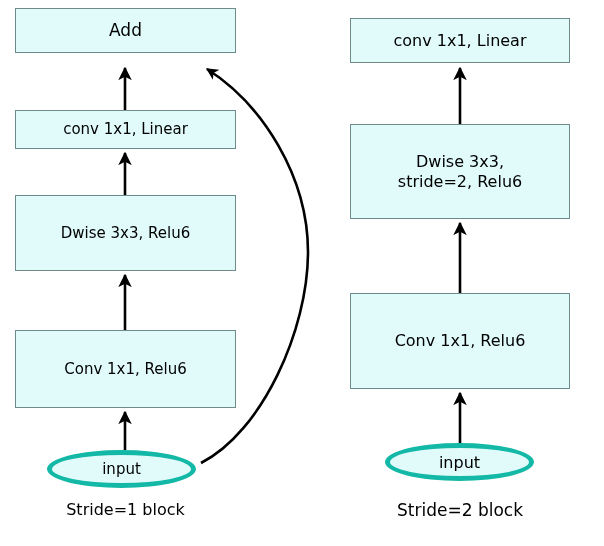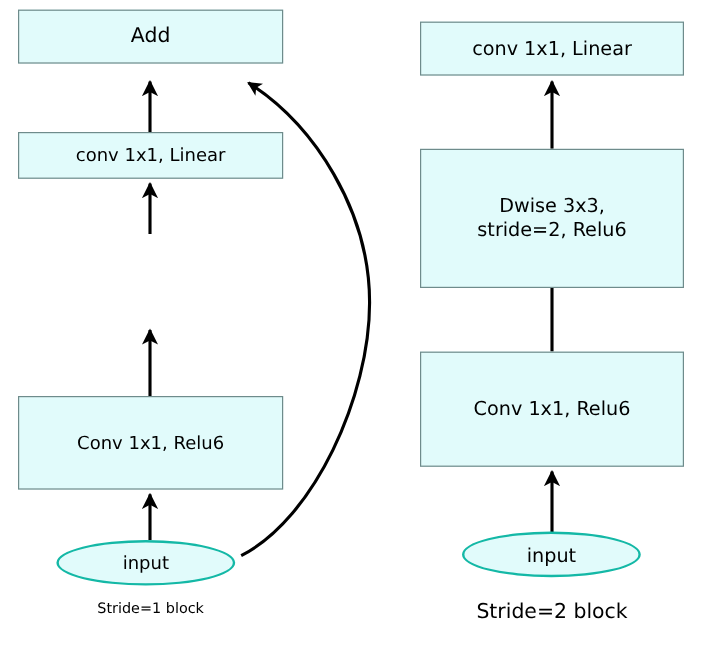--- a/index.html
+++ b/index.html
@@ -31,21 +31,21 @@
     align-items: center;
     justify-content: center;
     text-align: center;
     line-height: 1.22;
     white-space: pre-line;
   }
   .node-ellipse {
     position: absolute;
     box-sizing: border-box;
     background: #e1fbfb;
-    border: 2px solid #14b8a6;
+    border: 5px solid #14b8a6;
     border-radius: 50%;
     display: flex;
     align-items: center;
     justify-content: center;
     text-align: center;
   }
   .caption {
     position: absolute;
     text-align: center;
     white-space: nowrap;
@@ -84,30 +84,31 @@
 
     <line x1="460" y1="444" x2="460" y2="393" stroke="#000000" stroke-width="2.6" marker-end="url(#arrow)"></line>
     <line x1="460" y1="293" x2="460" y2="223" stroke="#000000" stroke-width="2.6" marker-end="url(#arrow)"></line>
     <line x1="460" y1="124" x2="460" y2="68" stroke="#000000" stroke-width="2.6" marker-end="url(#arrow)"></line>
   </svg>
 
   <div class="node-box" style="left:15px; top:8px; width:221px; height:45px; font-size:17px;">Add</div>
 
   <div class="node-box" style="left:15px; top:110px; width:221px; height:39px; font-size:15px;">conv 1x1, Linear</div>
 
+  <div class="node-box" style="left:15px; top:195px; width:221px; height:76px; font-size:15px;">Dwise 3x3, Relu6</div>
 
   <div class="node-box" style="left:15px; top:330px; width:221px; height:78px; font-size:15px;">Conv 1x1, Relu6</div>
 
   <div class="node-ellipse" style="left:47px; top:450px; width:149px; height:38px; font-size:15px;">input</div>
 
-  <div class="caption" style="left:15px; top:500px; width:221px; font-size:12px;">Stride=1 block</div>
+  <div class="caption" style="left:15px; top:500px; width:221px; font-size:16px;">Stride=1 block</div>
 
   <div class="node-box" style="left:350px; top:18px; width:220px; height:45px; font-size:16px;">conv 1x1, Linear</div>
 
-  <div class="node-box" style="left:350px; top:124px; width:220px; height:116px; font-size:16px;">Dwise 3x3,
+  <div class="node-box" style="left:350px; top:124px; width:220px; height:95px; font-size:16px;">Dwise 3x3,
 stride=2, Relu6</div>
 
   <div class="node-box" style="left:350px; top:293px; width:220px; height:96px; font-size:16px;">Conv 1x1, Relu6</div>
 
   <div class="node-ellipse" style="left:385px; top:443px; width:149px; height:38px; font-size:16px;">input</div>
 
   <div class="caption" style="left:350px; top:500px; width:220px; font-size:17px;">Stride=2 block</div>
 
 </div>
 

